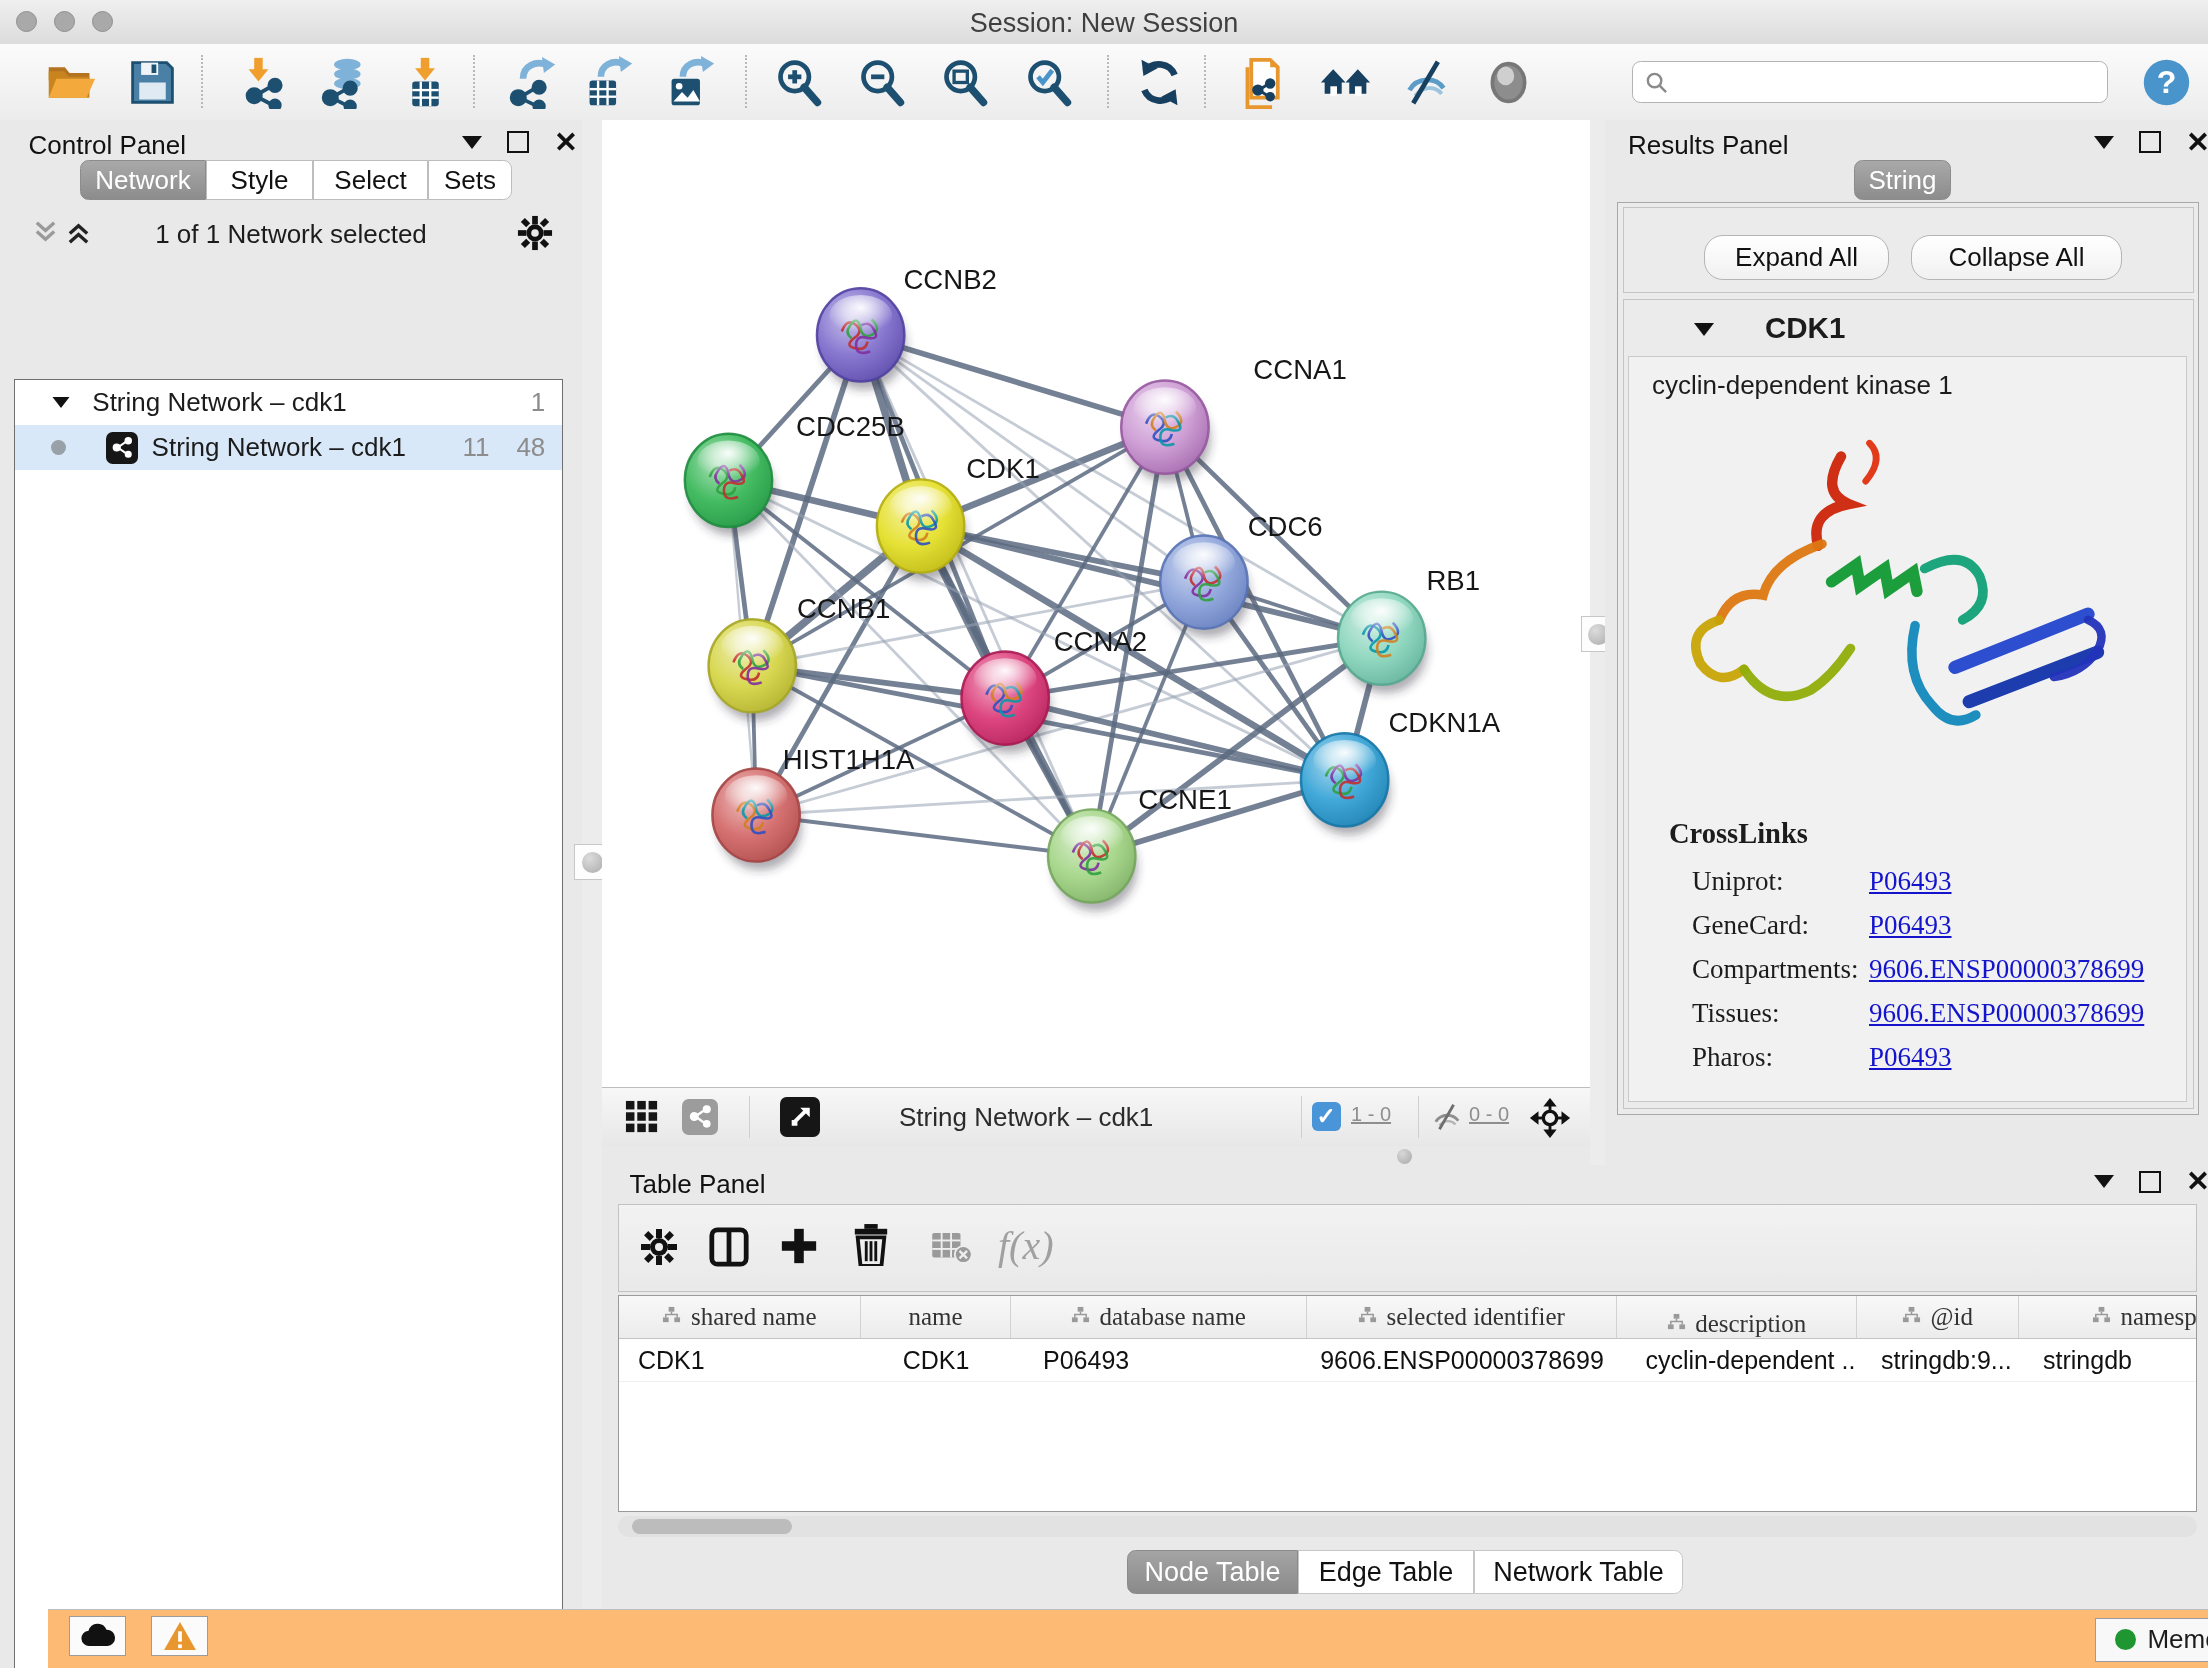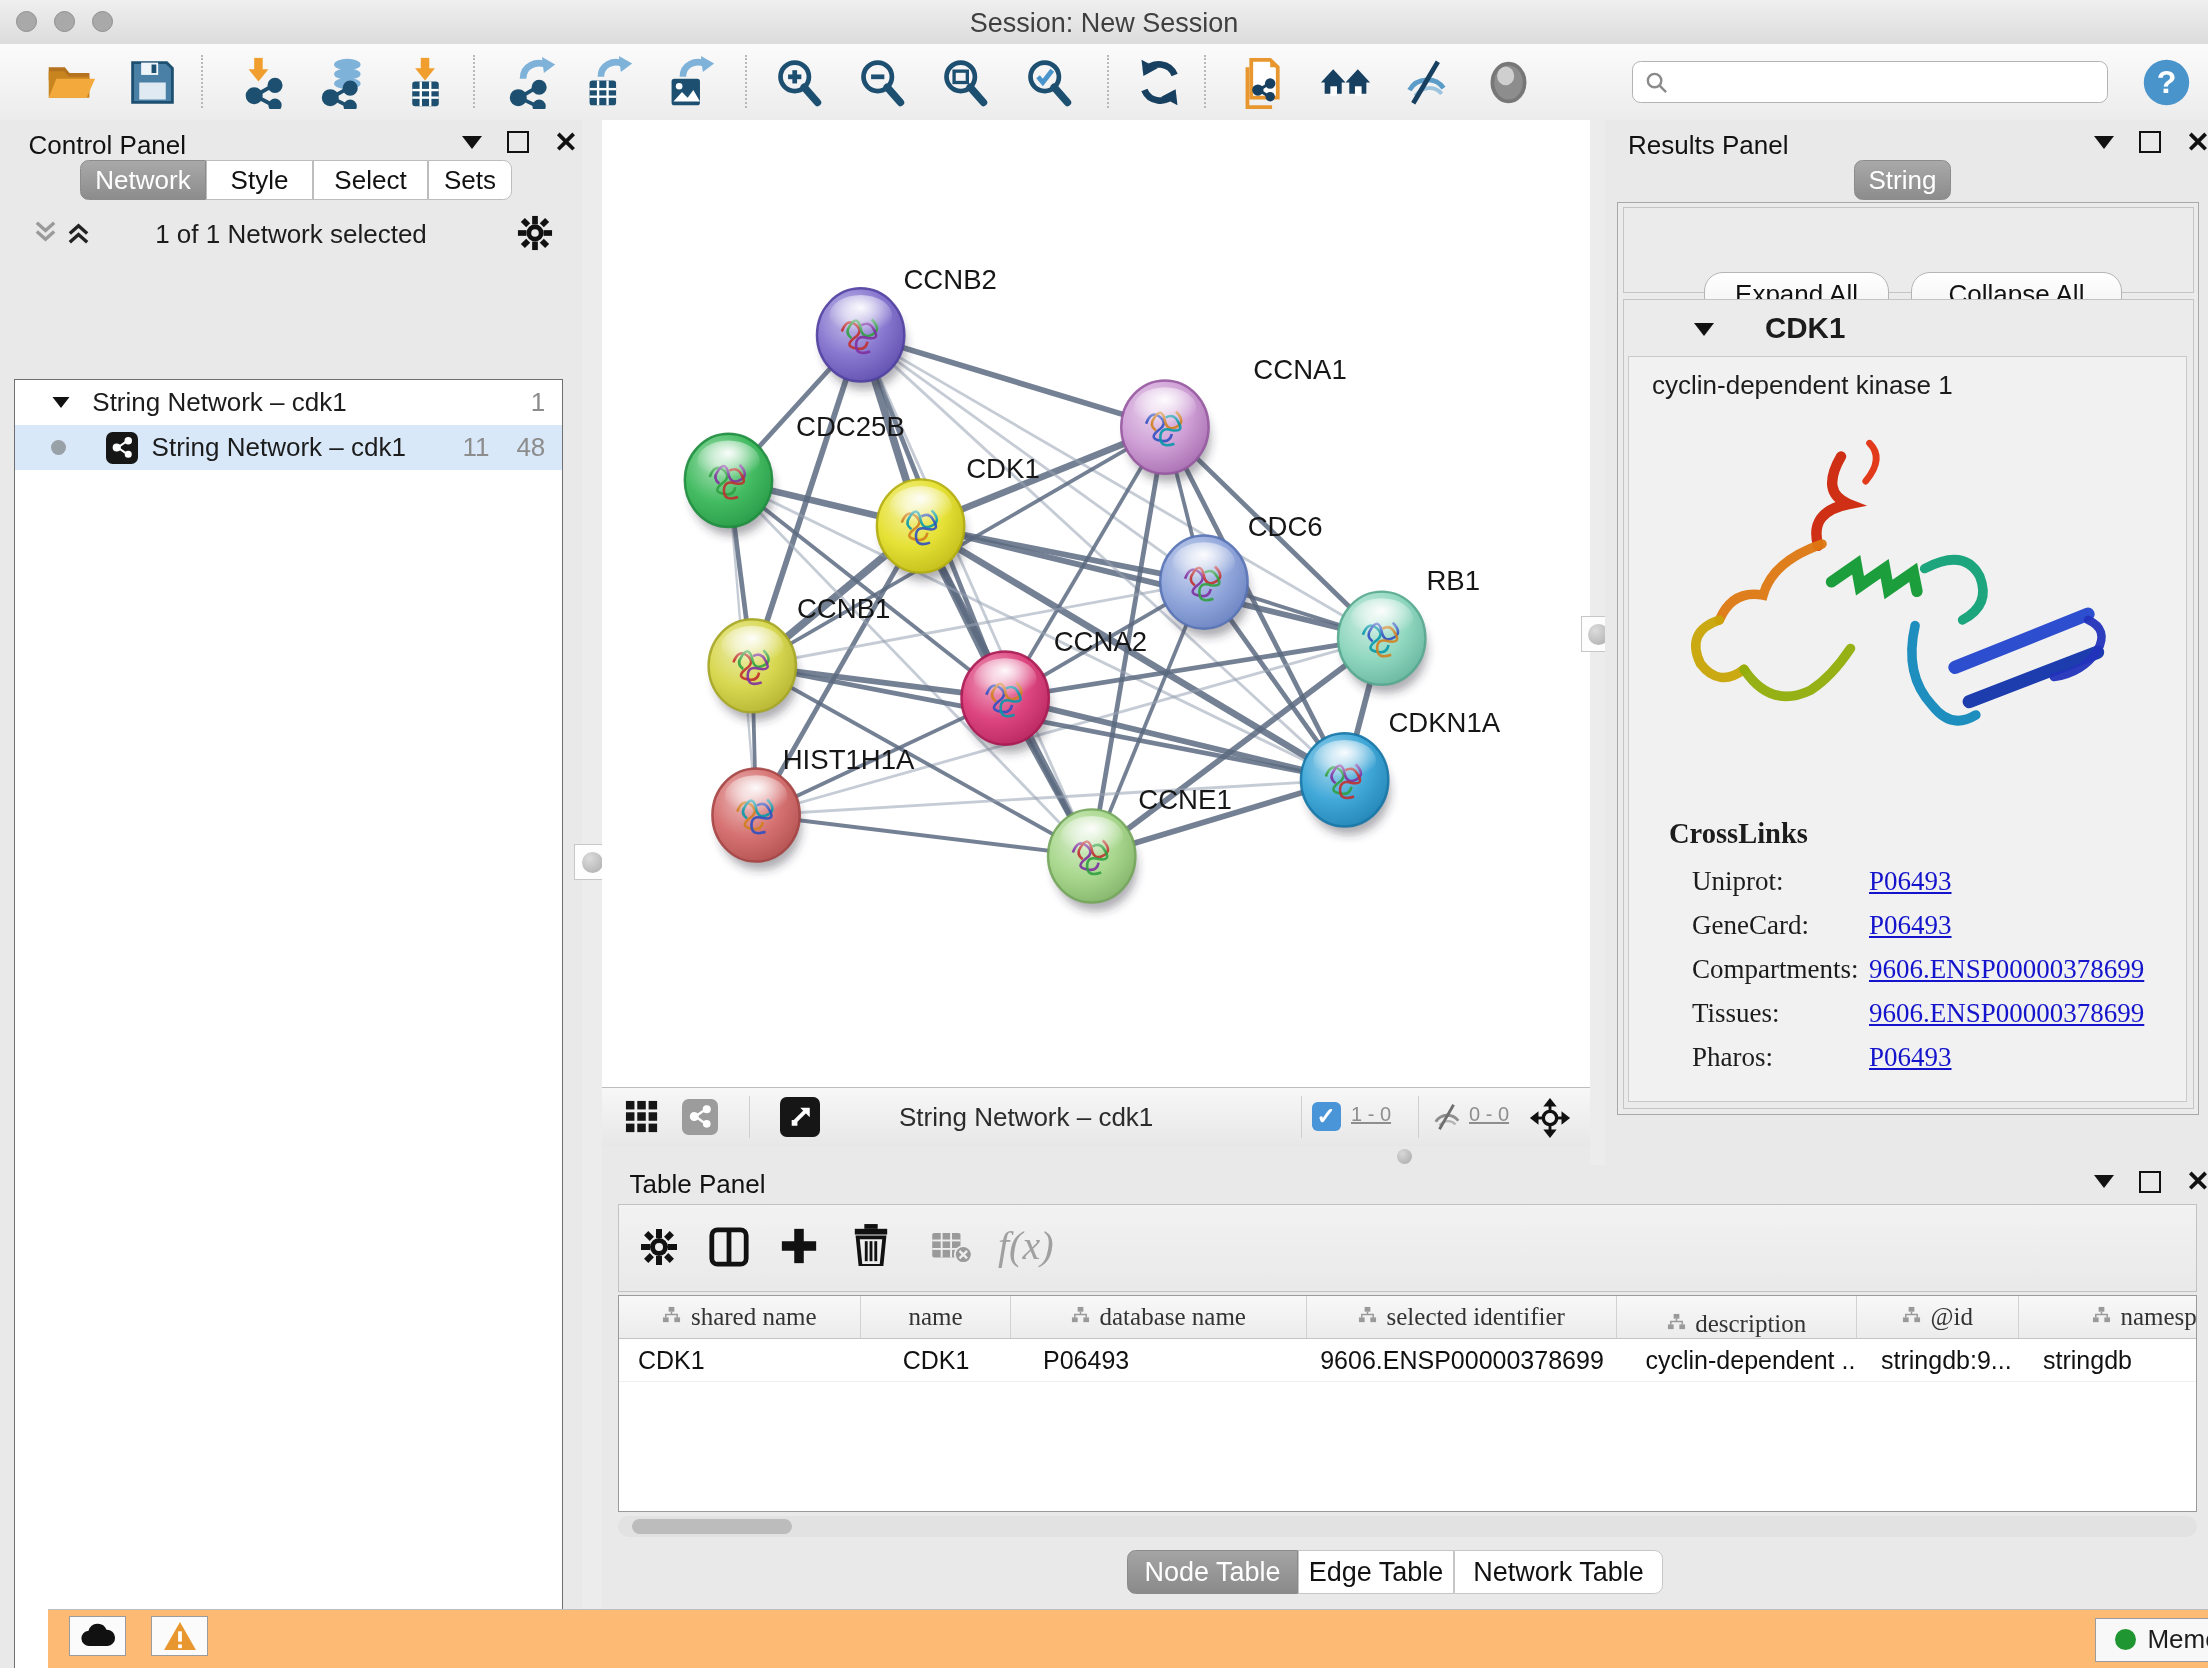--- a/index.html
+++ b/index.html
@@ -48,21 +48,21 @@
             display:flex;align-items:center;justify-content:center;font-weight:bold;}
   .splitter{background:#ececec;}
   .sphandle{width:34px;height:34px;background:#fdfdfd;border:1px solid #c7c7c7;display:flex;
             align-items:center;justify-content:center;}
   .sphandle i{width:21px;height:21px;border-radius:50%;background:radial-gradient(circle at 35% 30%,#dcdcdc,#ababab);display:block;}
   .hstrip{left:602px;top:1146px;width:1606px;height:19px;background:#e9e9e9;}
   
   .rp-outer{left:1617px;top:202px;width:582px;height:913px;background:#ebebeb;border:1.9px solid #a8a8a8;box-sizing:border-box;}
   .rp-box{left:1623px;width:571px;background:#ebebeb;border:1.9px solid #c4c4c4;box-sizing:border-box;}
   .btn{background:linear-gradient(#ffffff,#f1f1f1);border:1.9px solid #b5b5b5;border-radius:19px;
-       font-size:26px;color:#111;display:inline-flex;align-items:center;justify-content:center;margin-top:37px;}
+       font-size:26px;color:#111;display:inline-flex;align-items:center;justify-content:center;}
   .rp-inner{left:1628px;top:356px;width:559px;height:746px;background:#f1f1f1;border:1px solid #c9c9c9;box-sizing:border-box;}
   .serif{font-family:"Liberation Serif",serif;}
   .xlink{color:#1414cc;text-decoration:underline;}
   
   .tp-toolbar{left:618px;top:1204px;width:1579px;height:88px;background:linear-gradient(#f2f2f2,#e9e9e9);
               border:1.9px solid #c2c2c2;box-sizing:border-box;}
   .tbl{left:618px;top:1295px;width:1579px;height:217px;background:#fff;border:1.9px solid #9a9a9a;
        box-sizing:border-box;overflow:hidden;}
   .tbl-head{display:flex;height:42px;background:linear-gradient(#f8f8f8,#ececec);border-bottom:1.9px solid #c4c4c4;font-family:Liberation Serif, serif;}
   .th{display:flex;align-items:center;justify-content:center;gap:9.5px;font-size:25px;color:#333;
@@ -861,21 +861,21 @@
         <div class="td" style="width: 310px; justify-content: center; padding-left: 0px;">9606.ENSP00000378699</div>
         <div class="td" style="width: 240px; justify-content: flex-start; padding-left: 28.5px;">cyclin-dependent ...</div>
         <div class="td" style="width: 162px; justify-content: flex-start; padding-left: 24px;">stringdb:9...</div>
         <div class="td" style="width: 285px; justify-content: flex-start; padding-left: 24px;">stringdb</div>
       </div>
     </div>
 </div>
 <div class="abs scrolltrack"></div>
 <div class="abs scrollthumb"></div>
 <div class="abs" style="left:1127px;top:1550px">
-  <span class="bottab sel" style="width:171px;border-radius:8.6px 0 0 8.6px">Node Table</span><span class="bottab" style="width:156px">Edge Table</span><span class="bottab" style="width:209px;border-radius:0 8.6px 8.6px 0">Network Table</span>
+  <span class="bottab sel" style="width:171px;border-radius:8.6px 0 0 8.6px">Node Table</span><span class="bottab" style="width:176px">Edge Table</span><span class="bottab" style="width:209px;border-radius:0 8.6px 8.6px 0">Network Table</span>
 </div>
 
 <div class="abs statusbar">
   <span class="sq-btn abs" style="left:21px;top:5.7px">
     <svg width="36" height="25" viewBox="0 0 38 26">
         <path d="M10 24a8 8 0 0 1-1-16 10 10 0 0 1 19-1 7 7 0 0 1 1 17z" fill="#111"></path>
       </svg>
   </span>
   <span class="sq-btn abs" style="left:103px;top:5.7px">
     <svg width="34" height="30" viewBox="0 0 36 32">

